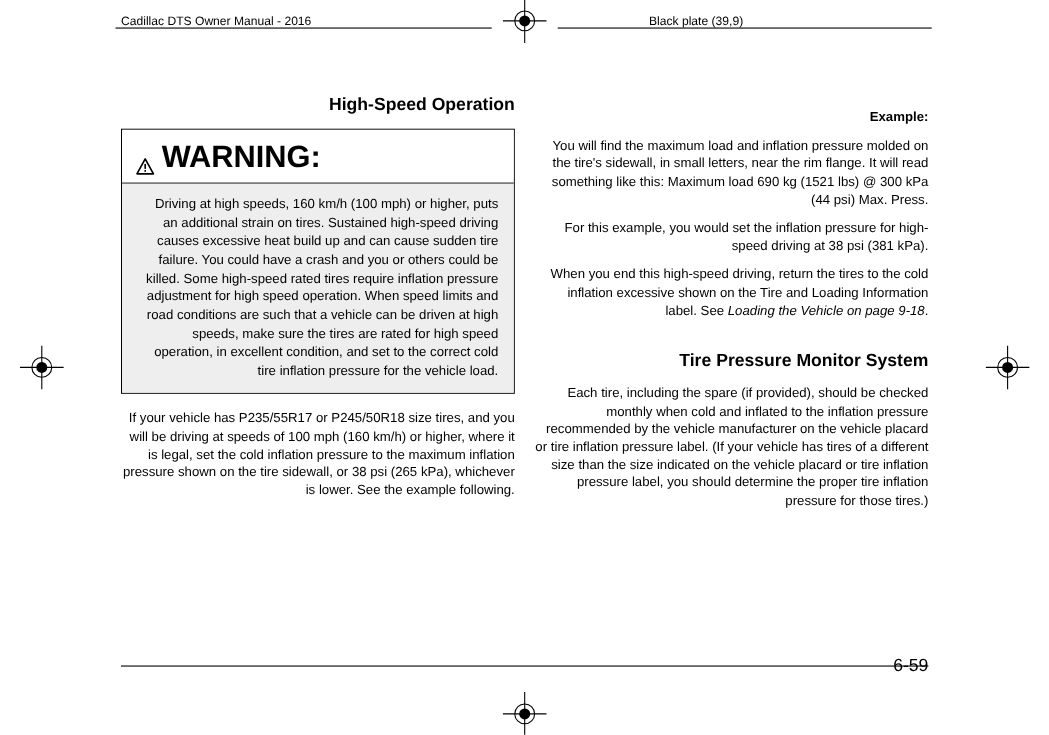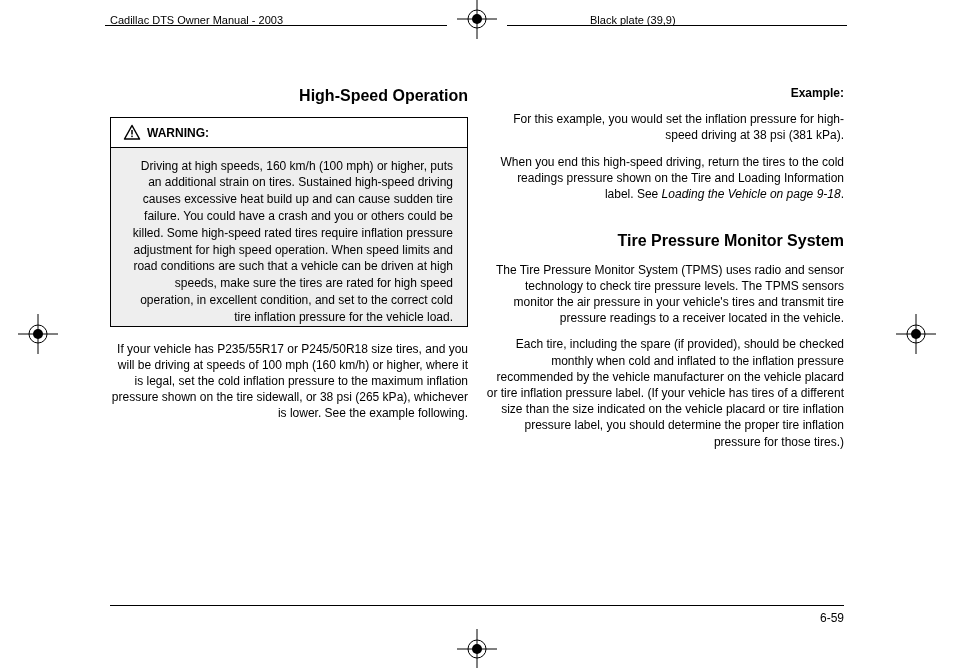--- a/index.html
+++ b/index.html
@@ -68,79 +68,79 @@
     right: 110px;
     bottom: 70px;
     text-align: right;
   }
   .col {
     width: 358px;
     font-size: 12px;
     line-height: 1.35;
   }
   .col.left { position:absolute; left:0; top:5px;}
-  .col.right { position:absolute; right:0; top:5px;}
+  .col.right { position:absolute; right:0; top:18px;}
   h2.section {
     font-size: 16px;
     font-weight: bold;
     margin: 0 0 10px 0;
   }
   .warning-box-outer {
     border: 1.5px solid #000;
     padding: 0;
     margin-bottom: 14px;
     background: #fff;
   }
   .warning-title {
     border-bottom: 1.5px solid #000;
     padding: 6px 12px 5px 12px;
     background: #fff;
   }
   .warning-title-inner {
-    font-size: 12px;
+    font-size: 28px;
     font-weight: bold;
     display: flex;
     align-items: center;
     gap: 6px;
   }
   .warn-icon {
     width: 18px;
     height: 18px;
     flex: 0 0 auto;
     display:inline-block;
   }
   .warning-body {
-    padding: 10px 14px 0 14px;
+    padding: 10px 14px 12px 14px;
     background: #eeeeee;
     font-size: 12px;
     line-height: 1.4;
   }
   p { margin: 0 0 10px 0; }
   .ital { font-style: italic; }
   .footer-line {
     position:absolute;
     left: 110px;
     right: 110px;
     bottom: 62px;
     border-top: 1.5px solid #000;
   }
   .page-num {
     position:absolute;
     right: 110px;
-    bottom: 43px;
-    font-size: 12px;
+    bottom: 53px;
+    font-size: 16px;
   }
 </style>
 </head>
 <body>
 
 <div class="page">
 
   <div class="header">
-    <span class="header-left">Cadillac DTS Owner Manual - 2003</span>
+    <span class="header-left">Cadillac DTS Owner Manual - 2016</span>
     <span class="header-right">Black plate (39,9)</span>
     <div class="top-hline left"></div>
     <div class="top-hline right"></div>
   </div>
 
   <div class="regmark-top">
     <svg viewBox="0 0 40 40">
       <line x1="20" y1="0" x2="20" y2="40" stroke="#000" stroke-width="1"></line>
       <line x1="0" y1="20" x2="40" y2="20" stroke="#000" stroke-width="1"></line>
       <circle cx="20" cy="20" r="9" fill="none" stroke="#000" stroke-width="1"></circle>
@@ -191,27 +191,27 @@
           </span>
         </div>
         <div class="warning-body">Driving at high speeds, 160 km/h (100 mph) or higher, puts an additional strain on tires. Sustained high-speed driving causes excessive heat build up and can cause sudden tire failure. You could have a crash and you or others could be killed. Some high-speed rated tires require inflation pressure adjustment for high speed operation. When speed limits and road conditions are such that a vehicle can be driven at high speeds, make sure the tires are rated for high speed operation, in excellent condition, and set to the correct cold tire inflation pressure for the vehicle load.</div>
       </div>
 
       <p>If your vehicle has P235/55R17 or P245/50R18 size tires, and you will be driving at speeds of 100 mph (160 km/h) or higher, where it is legal, set the cold inflation pressure to the maximum inflation pressure shown on the tire sidewall, or 38 psi (265 kPa), whichever is lower. See the example following.</p>
     </div>
 
     <div class="col right">
       <p><strong>Example:</strong></p>
+      <p>You will find the maximum load and inflation pressure molded on the tire's sidewall, in small letters, near the rim flange. It will read something like this: Maximum load 690 kg (1521 lbs) @ 300 kPa (44 psi) Max. Press.</p>
       <p>For this example, you would set the inflation pressure for high-speed driving at 38 psi (381 kPa).</p>
       <p>
-        <span>When you end this high-speed driving, return the tires to the cold readings pressure shown on the Tire and Loading Information label. See </span><span class="ital">Loading the Vehicle on page 9‑18</span><span>.</span>
+        <span>When you end this high-speed driving, return the tires to the cold inflation excessive shown on the Tire and Loading Information label. See </span><span class="ital">Loading the Vehicle on page 9‑18</span><span>.</span>
       </p>
 
       <h2 class="section" style="margin-top:28px">Tire Pressure Monitor System</h2>
-      <p>The Tire Pressure Monitor System (TPMS) uses radio and sensor technology to check tire pressure levels. The TPMS sensors monitor the air pressure in your vehicle's tires and transmit tire pressure readings to a receiver located in the vehicle.</p>
       <p>Each tire, including the spare (if provided), should be checked monthly when cold and inflated to the inflation pressure recommended by the vehicle manufacturer on the vehicle placard or tire inflation pressure label. (If your vehicle has tires of a different size than the size indicated on the vehicle placard or tire inflation pressure label, you should determine the proper tire inflation pressure for those tires.)</p>
     </div>
   </div>
 
   <div class="footer-line"></div>
   <div class="page-num">6-59</div>
 
 </div>
 
 </body></html>

